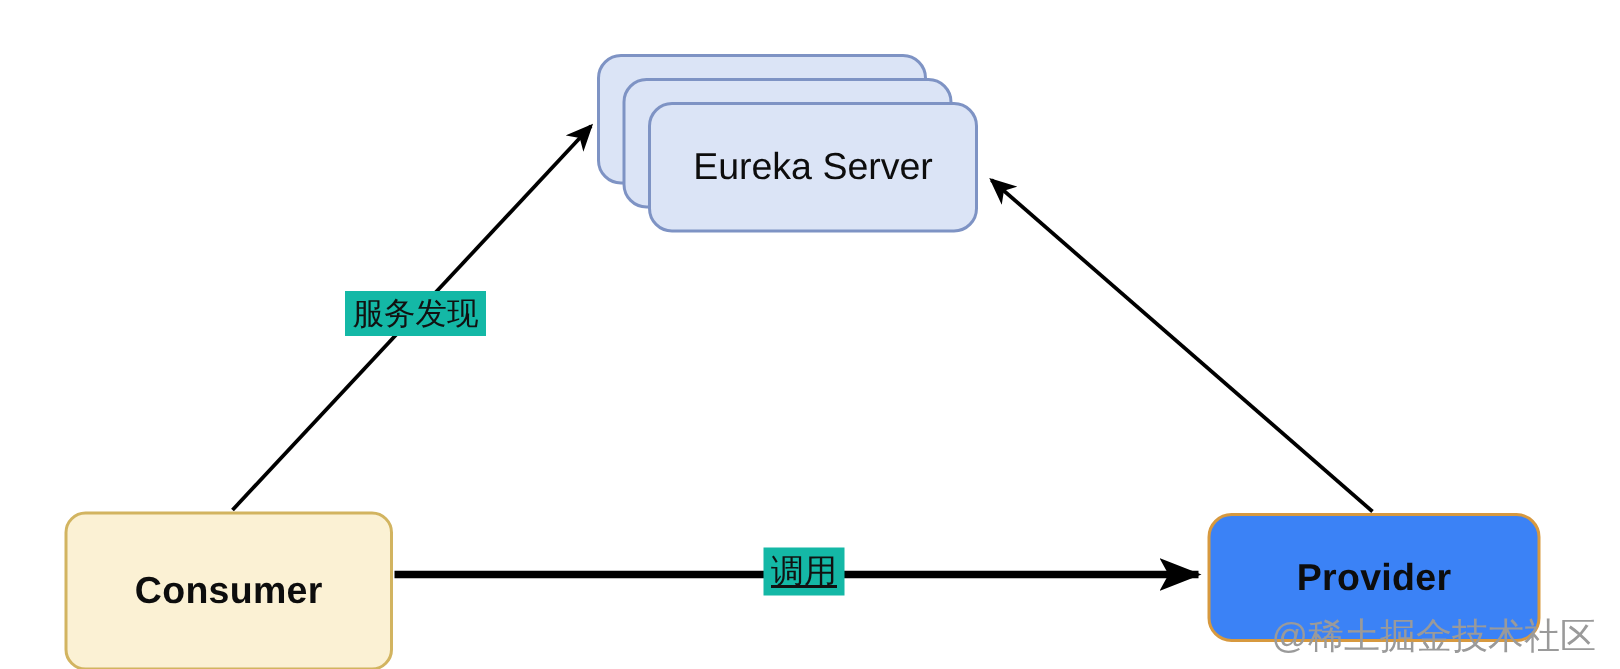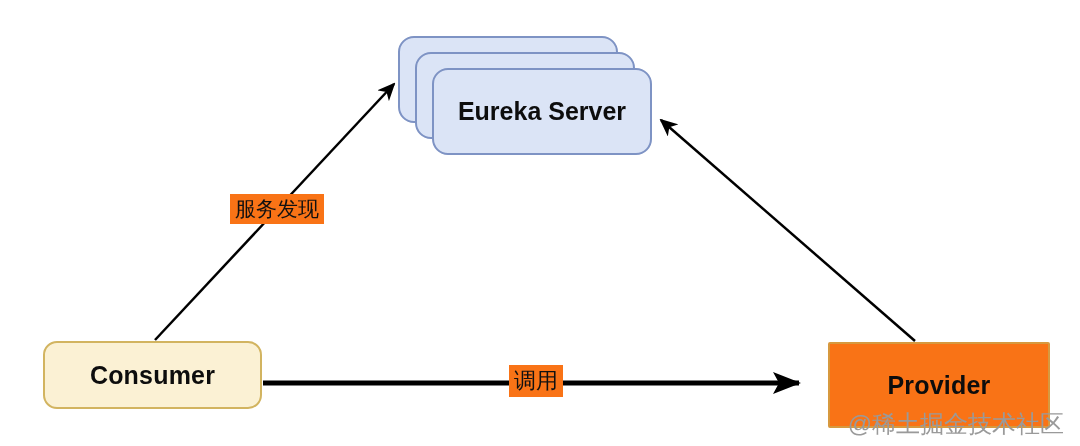--- a/index.html
+++ b/index.html
@@ -31,49 +31,48 @@
     position: absolute;
     width: 220px;
     height: 87px;
     box-sizing: border-box;
     background: #dbe4f6;
     border: 2px solid #7e93c4;
     border-radius: 16px;
   }
   .eureka-back   { left: 398px; top: 36px; }
   .eureka-middle { left: 415px; top: 52px; }
-  .eureka-front  { left: 432px; top: 68px; display: flex; align-items: center; justify-content: center; font-weight: bold; font-size: 25px; color: #0d0d0d; }
+  .eureka-front  { left: 432px; top: 68px; display: flex; align-items: center; justify-content: center; font-weight: normal; font-size: 25px; color: #0d0d0d; }
   .consumer {
     left: 43px; top: 341px;
-    width: 219px; height: 68px;
+    width: 219px; height: 106px;
     background: #fbf1d4;
     border: 2px solid #d2b460;
     border-radius: 14px;
     text-align: right;
   }
   .provider {
     left: 805px; top: 342px;
     width: 222px; height: 86px;
-    background: #f97316;
+    background: #3b82f6;
     border: 2px solid #d7993f;
-    border-radius: 2px;
-    margin-left: 23px;
+    border-radius: 16px;
   }
   .edge-label {
     position: absolute;
     transform: translate(-50%, -50%);
-    background: #f97316;
+    background: #14b8a6;
     padding: 1px 5px;
     font-size: 21px;
     color: #111111;
     white-space: nowrap;
   }
   .label-discovery { left: 277px; top: 209px; }
   .label-register  { left: 769px; top: 217px; }
-  .label-invoke    { left: 536px; top: 381px; font-size: 22px; }
+  .label-invoke    { left: 536px; top: 381px; font-size: 22px; text-decoration: underline; }
   .watermark {
     position: absolute;
     right: 16px;
     top: 408px;
     font-size: 24px;
     color: #9a9a9a;
     white-space: nowrap;
   }
 </style>
 </head>

